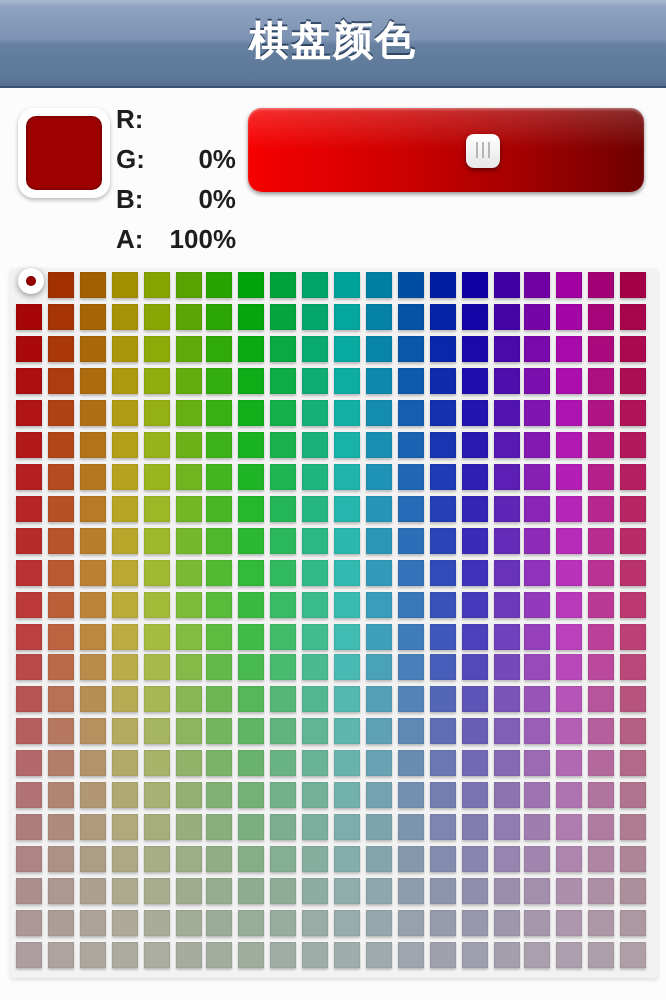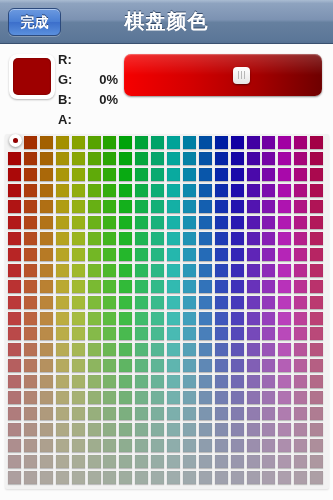--- a/index.html
+++ b/index.html
@@ -236,21 +236,20 @@
     box-shadow: inset 0 0 2px rgba(0,0,0,0.3);
   }
 </style>
 </head>
 <body>
 
 <div id="app">
 
   <div class="navbar">
     <div class="navbar-title">棋盘颜色</div>
-    <div class="done-button">完成</div>
   </div>
 
   <div class="controls">
 
     <div class="preview-swatch">
       <div class="inner"></div>
     </div>
 
     <div class="channel-list">
       <div class="channel-row">
@@ -259,20 +258,21 @@
       <div class="channel-row">
         <span class="ch-name">G:</span>
         <span class="ch-val">0%</span>
       </div>
       <div class="channel-row">
         <span class="ch-name">B:</span>
         <span class="ch-val">0%</span>
       </div>
       <div class="channel-row">
         <span class="ch-name">A:</span>
+        <span class="ch-val">100%</span>
       </div>
     </div>
 
     <div class="brightness-bar">
       <div class="gloss"></div>
     </div>
     <div class="brightness-handle">
       <i></i>
       <i></i>
       <i></i>

